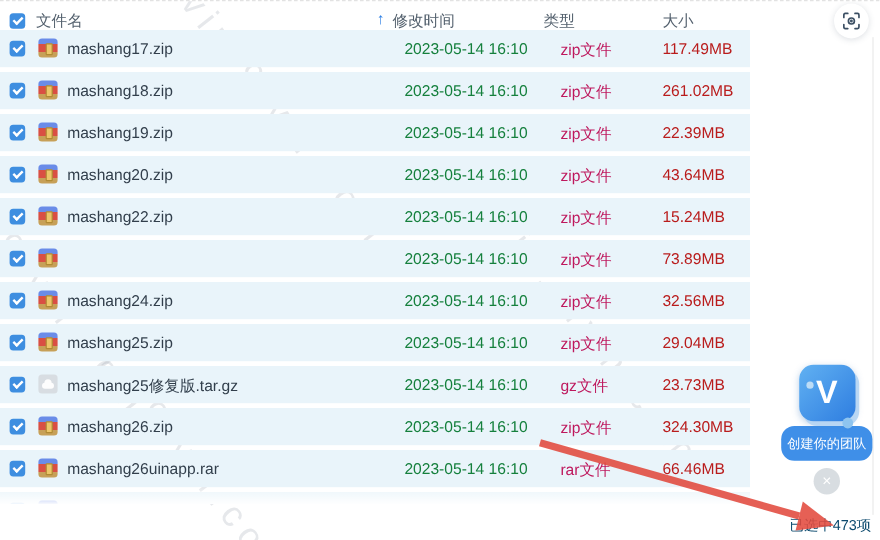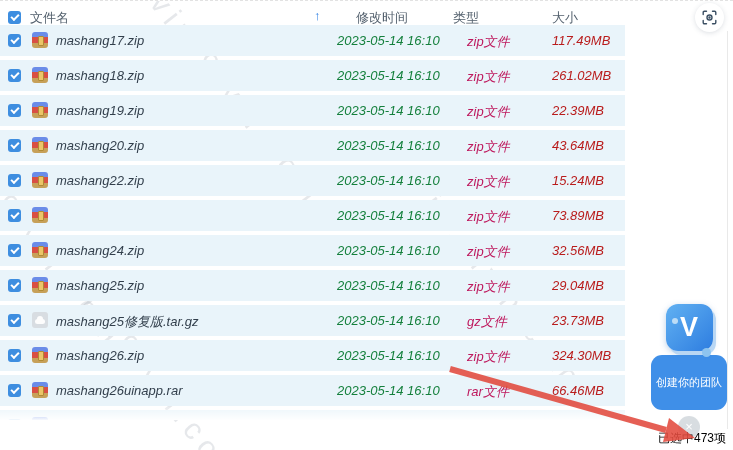--- a/index.html
+++ b/index.html
@@ -13,28 +13,28 @@
   .wm .wm1 { left:170px; top:-14px; }
   .wm .wm2 { left:-30px;  top:128px; }
   .wm .wm3 { left:90px;  top:268px; }
   .wm .wm4 { left:430px; top:170px; }
 
   
   .table { position:relative; z-index:2; }
   .thead { position:relative; height:24px; font-size:13px; color:#54616e; }
   .thead .h-name { position:absolute; left:30px;  top:8px; }
   .thead .h-sort { position:absolute; left:314px; top:7px; color:#2f80e4; font-weight:bold; font-size:13px; }
-  .thead .h-date { position:absolute; left:356px; top:8px; }
+  .thead .h-date { position:absolute; left:327px; top:8px; }
   .thead .h-type { position:absolute; left:453px; top:8px; }
   .thead .h-size { position:absolute; left:552px; top:8px; }
   .icon-circle { position:absolute; left:695px; top:2px; width:29px; height:29px; border-radius:50%;
                  background:#fff; box-shadow:0 1px 5px rgba(60,80,100,0.18); display:flex;
                  align-items:center; justify-content:center; cursor:pointer; }
 
-  .tbody { position:relative; height:395px; overflow:hidden;font-style:italic; }
+  .tbody { position:relative; height:395px; overflow:hidden; }
   .tbody::after { content:""; position:absolute; left:0; right:0; bottom:0; height:13px;
                   background:linear-gradient(rgba(255,255,255,0.15), rgba(255,255,255,0.95)); pointer-events:none; }
   .row { position:relative; width:625px; height:31px; margin-bottom:4px; background:#e9f4fa; font-size:13px; }
   .row .name { position:absolute; left:56px;  top:8px; color:#323f4c; }
   .row .date { position:absolute; left:337px; top:8px; color:#15803d; }
   .row .type { position:absolute; left:467px; top:8px; color:#be185d; }
   .row .size { position:absolute; left:552px; top:8px; color:#b91c1c; }
 
   .cb { position:absolute; left:8px; top:9px; width:13px; height:13px; background:#3e8ee0; border-radius:3px; cursor:pointer; }
   .cb::after { content:""; position:absolute; left:2.5px; top:3px; width:6px; height:3px;
@@ -52,25 +52,25 @@
   .scroll-line { position:absolute; left:727px; top:30px; width:1px; height:398px; background:#e9e9e9; z-index:2; }
 
   
   .promo { position:absolute; left:648px; top:303px; width:82px; z-index:4; text-align:center; }
   .promo .tile { position:relative; width:47px; height:47px; margin:0 auto; border-radius:12px;
                  background:linear-gradient(135deg,#61b1f2,#2e7de0); color:#fff; font-size:27px; font-weight:bold;
                  line-height:47px; box-shadow:3px 4px 0 rgba(180,212,243,0.9), 0 2px 6px rgba(60,120,190,0.35); cursor:pointer; }
   .promo .dot1 { position:absolute; left:6px; top:14px; width:6px; height:6px; border-radius:50%; background:#bcdcf6; }
   .promo .dot2 { position:absolute; right:2px; top:44px; width:9px; height:9px; border-radius:50%; background:#8ec4ef; }
   .promo .pill { margin:4px auto 0; width:76px; background:#3f8fe8; color:#fff; font-size:11px;
-                 border-radius:11px; padding:20px 2px; cursor:pointer; white-space:nowrap; }
+                 border-radius:11px; padding:7px 2px; cursor:pointer; white-space:nowrap; }
   .promo .close { margin:6px auto 0; width:22px; height:22px; border-radius:50%; background:rgba(190,198,205,0.6);
                   color:#fff; font-size:13px; line-height:22px; cursor:pointer; }
 
-  .status { position:absolute; right:7px; top:429px; font-size:12px; color:#000000; z-index:4; }
+  .status { position:absolute; right:7px; top:429px; font-size:12px; color:#0c4a6e; z-index:4; }
 
   .arrow-layer { position:absolute; inset:0; z-index:5; pointer-events:none; }
 </style>
 </head>
 <body>
 
 <div id="app">
 
   <div class="wm">
     <span class="wm1">vip.9fym.com</span>

